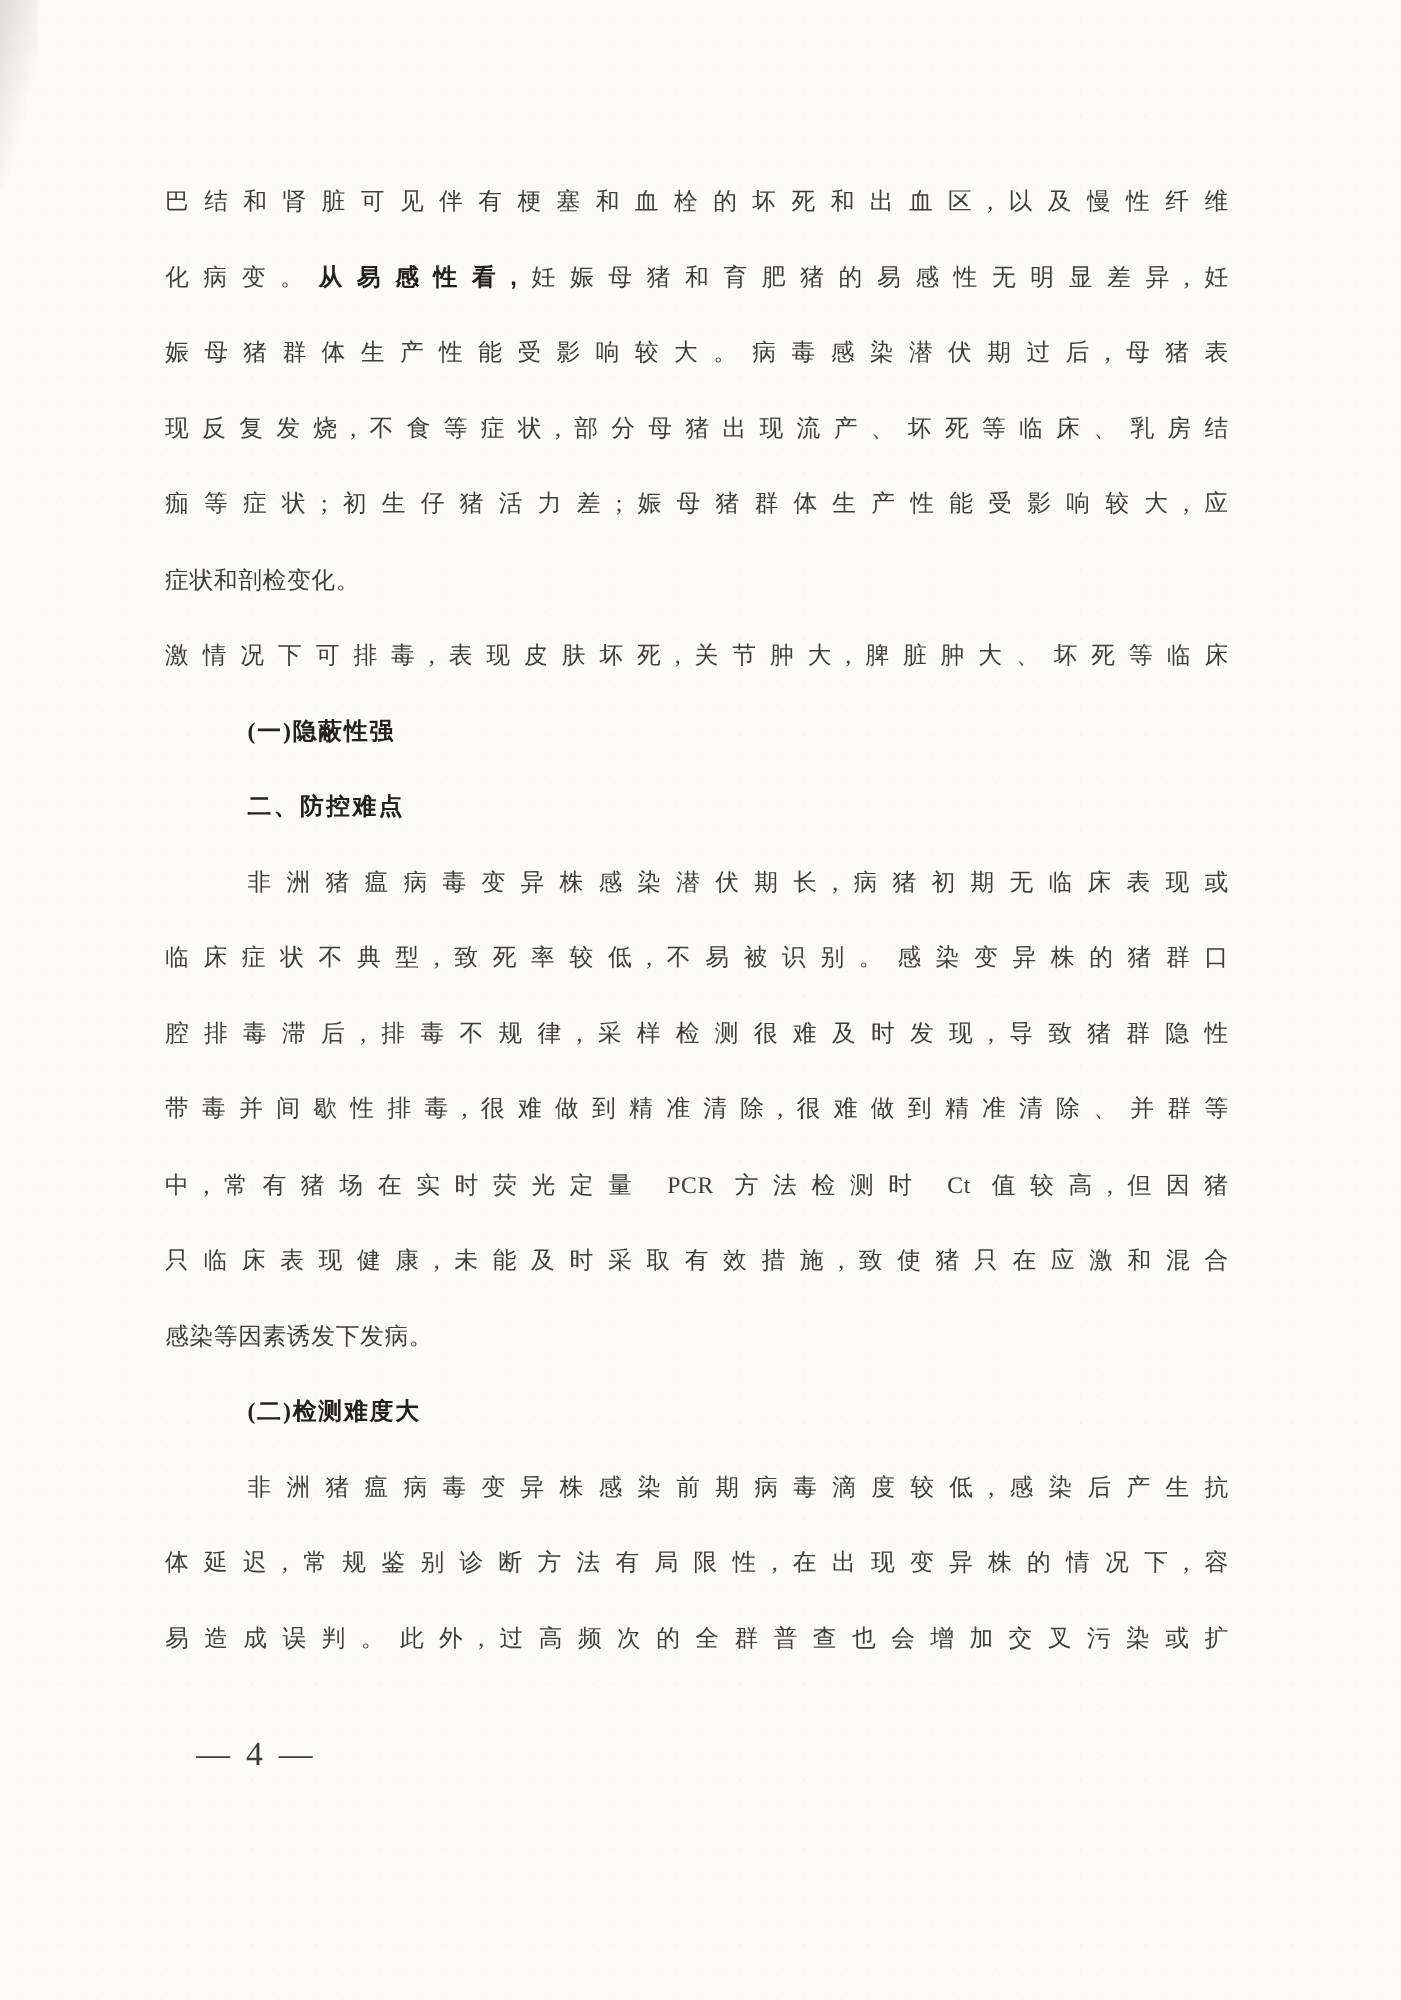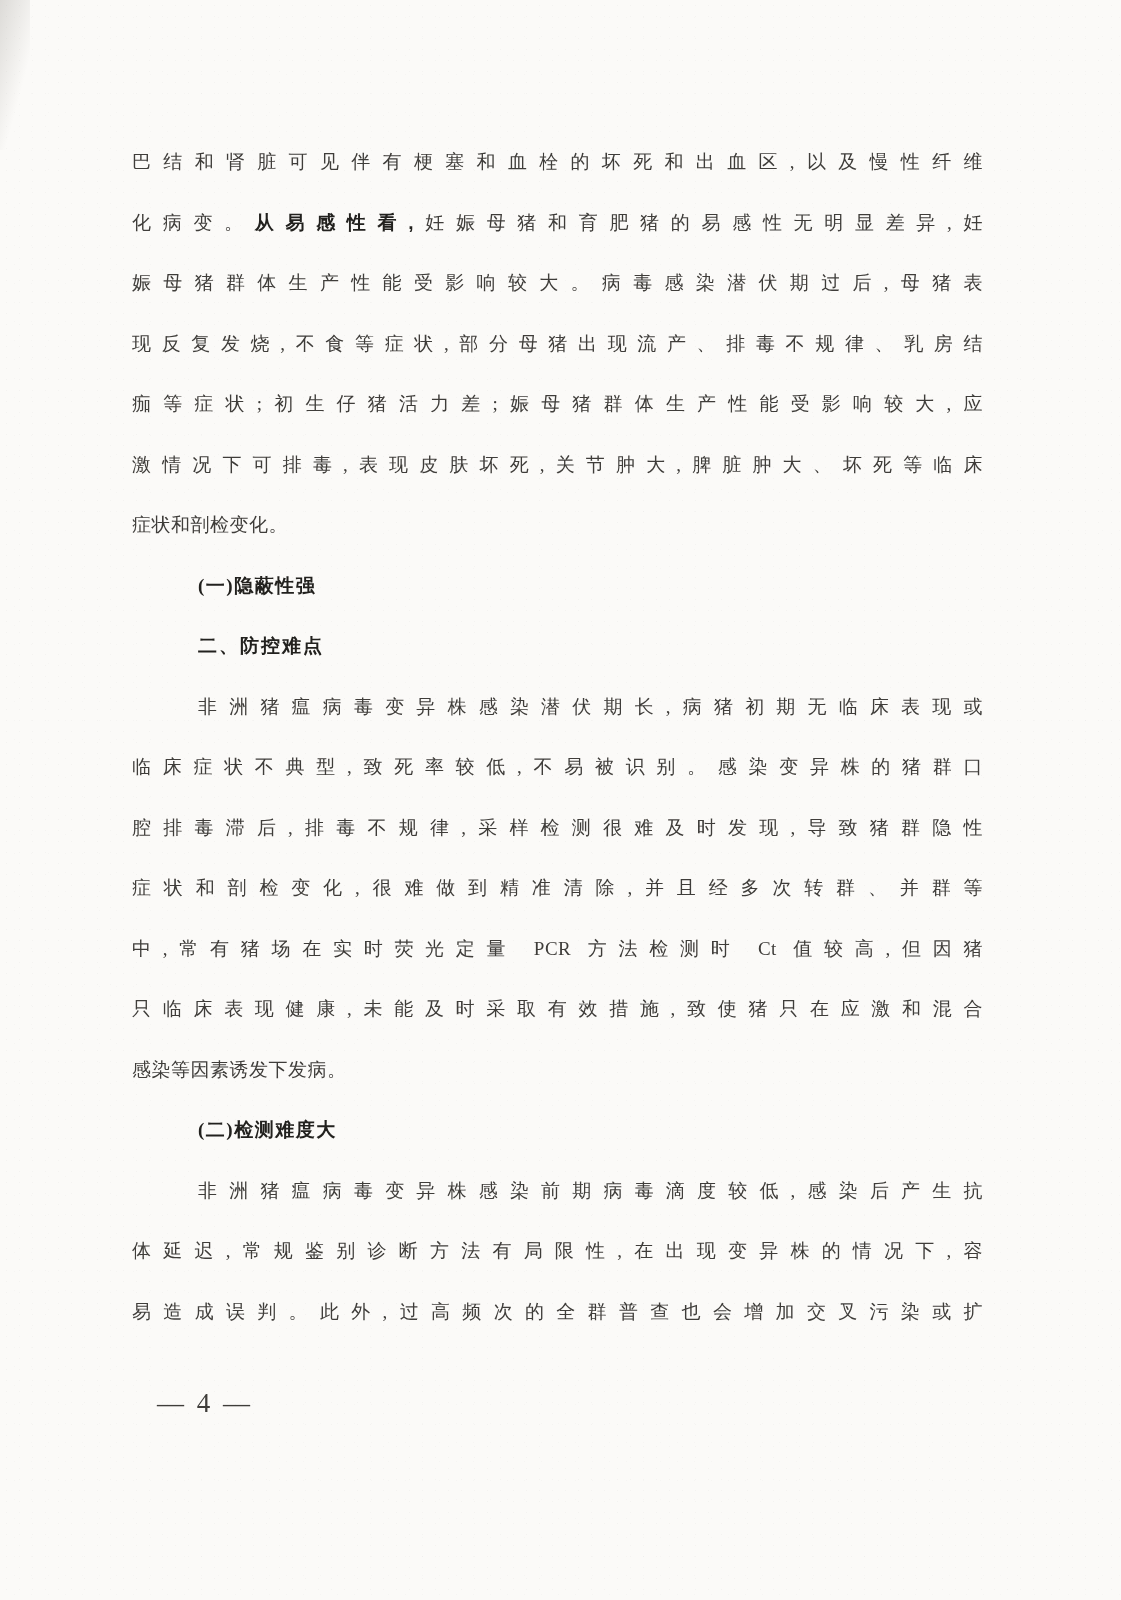--- a/index.html
+++ b/index.html
@@ -61,30 +61,30 @@
 </style>
 </head>
 <body>
 
 <div class="page">
   <div class="corner-shade"></div>
   <div class="doc-body">
       <div class="line full"><span>巴结和肾脏可见伴有梗塞和血栓的坏死和出血区,以及慢性纤维</span></div>
       <div class="line full"><span>化病变。</span><span class="bold">从易感性看,</span><span>妊娠母猪和育肥猪的易感性无明显差异,妊</span></div>
       <div class="line full"><span>娠母猪群体生产性能受影响较大。病毒感染潜伏期过后,母猪表</span></div>
-      <div class="line full"><span>现反复发烧,不食等症状,部分母猪出现流产、排毒不规律、乳房结</span></div>
+      <div class="line full"><span>现反复发烧,不食等症状,部分母猪出现流产、坏死等临床、乳房结</span></div>
       <div class="line full"><span>痂等症状;初生仔猪活力差;娠母猪群体生产性能受影响较大,应</span></div>
+      <div class="line end"><span>症状和剖检变化。</span></div>
       <div class="line full"><span>激情况下可排毒,表现皮肤坏死,关节肿大,脾脏肿大、坏死等临床</span></div>
-      <div class="line end"><span>症状和剖检变化。</span></div>
       <div class="line subheading"><span>(一)隐蔽性强</span></div>
       <div class="line heading"><span>二、防控难点</span></div>
       <div class="line first"><span>非洲猪瘟病毒变异株感染潜伏期长,病猪初期无临床表现或</span></div>
       <div class="line full"><span>临床症状不典型,致死率较低,不易被识别。感染变异株的猪群口</span></div>
       <div class="line full"><span>腔排毒滞后,排毒不规律,采样检测很难及时发现,导致猪群隐性</span></div>
-      <div class="line full"><span>症状和剖检变化,很难做到精准清除,并且经多次转群、并群等</span></div>
+      <div class="line full"><span>带毒并间歇性排毒,很难做到精准清除,很难做到精准清除、并群等</span></div>
       <div class="line full"><span>中,常有猪场在实时荧光定量 PCR 方法检测时 Ct 值较高,但因猪</span></div>
       <div class="line full"><span>只临床表现健康,未能及时采取有效措施,致使猪只在应激和混合</span></div>
       <div class="line end"><span>感染等因素诱发下发病。</span></div>
       <div class="line subheading"><span>(二)检测难度大</span></div>
       <div class="line first"><span>非洲猪瘟病毒变异株感染前期病毒滴度较低,感染后产生抗</span></div>
       <div class="line full"><span>体延迟,常规鉴别诊断方法有局限性,在出现变异株的情况下,容</span></div>
       <div class="line full"><span>易造成误判。此外,过高频次的全群普查也会增加交叉污染或扩</span></div>
     </div>
   <div class="footer">— 4 —</div>
 </div>

